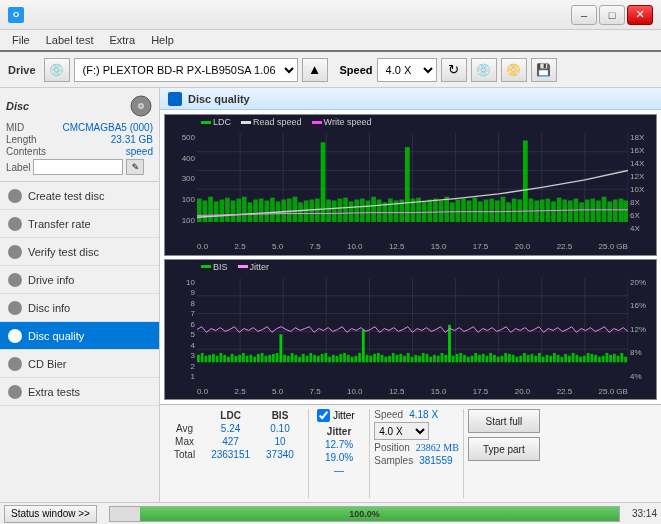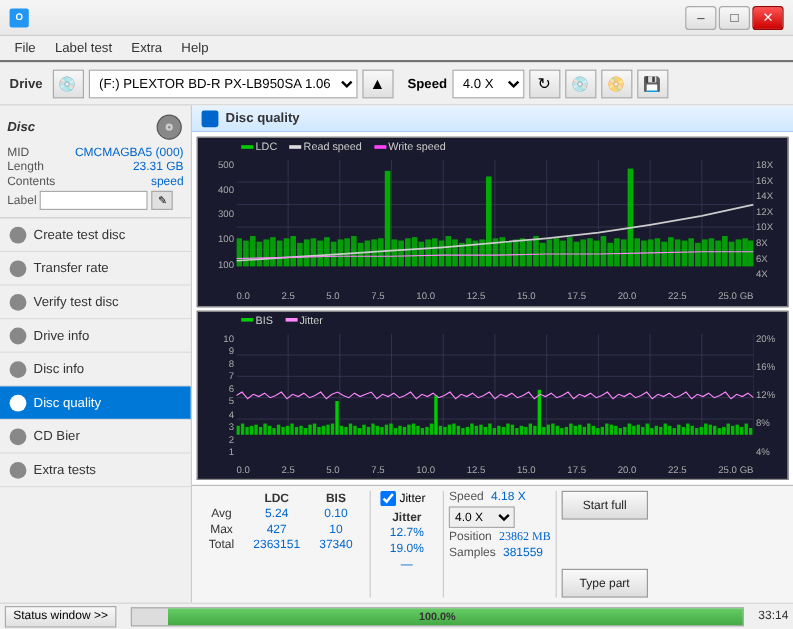--- a/index.html
+++ b/index.html
@@ -81,21 +81,21 @@
     .stats-block { padding: 4px 6px; }
     .stats-table { border-collapse: collapse; }
     .stats-table th { font-size: 10px; color: #333; font-weight: bold; text-align: center; padding: 1px 8px; }
     .stats-table td { font-size: 10px; color: #0066cc; text-align: center; padding: 1px 8px; }
     .stats-table td.dark { color: #333; }
     .stats-row-label { font-size: 10px; color: #555; padding-right: 6px; }
     .divider-v { width: 1px; background: #ccc; margin: 4px 0; }
     .jitter-check-row { display: flex; align-items: center; gap: 3px; font-size: 10px; }
     .speed-block { display: flex; flex-direction: column; gap: 2px; padding: 4px; }
     .speed-line { display: flex; align-items: center; gap: 6px; font-size: 10px; }
-    .btn-block { display: flex; flex-direction: column; gap: 16px; padding: 4px; justify-content: space-between; }
+    .btn-block { display: flex; flex-direction: column; gap: 4px; padding: 4px; justify-content: flex-start; }
     .action-btn { height: 24px; width: 72px; border: 1px solid #999; background: linear-gradient(to bottom, #fafafa, #ddd); font-size: 10px; cursor: pointer; color: #222; }
   </style>
 </head>
 <body>
 
 <div class="titlebar">
   <div class="titlebar-left">
     <div class="titlebar-icon">
         <span>O</span>
       </div>

